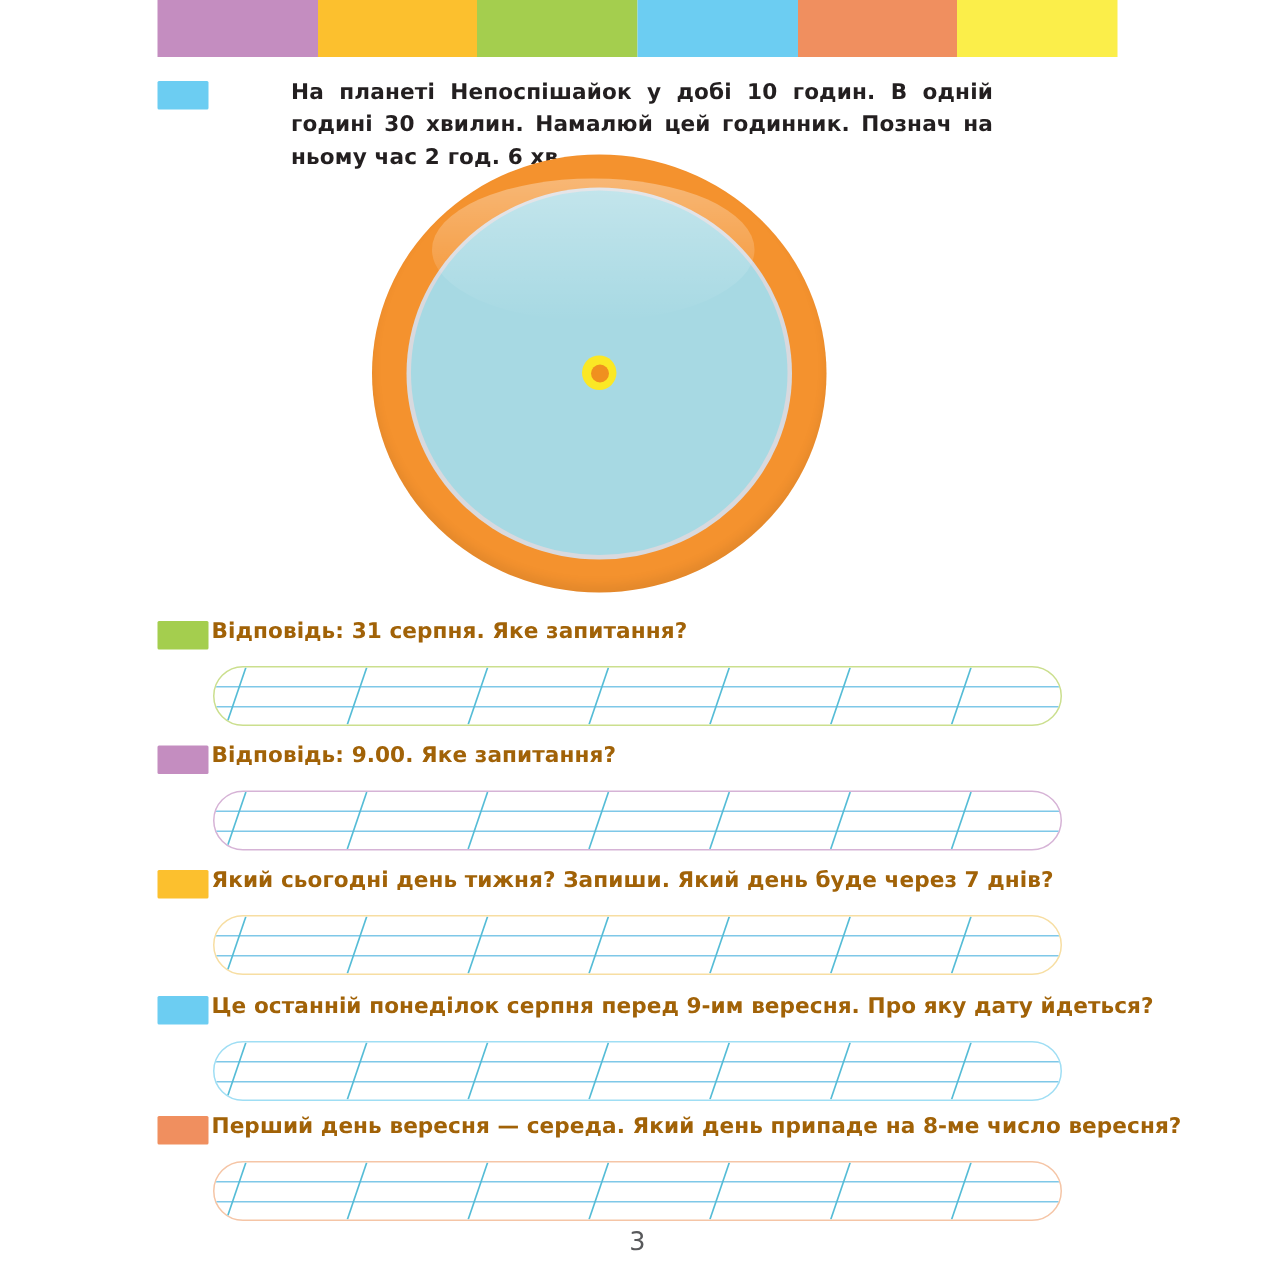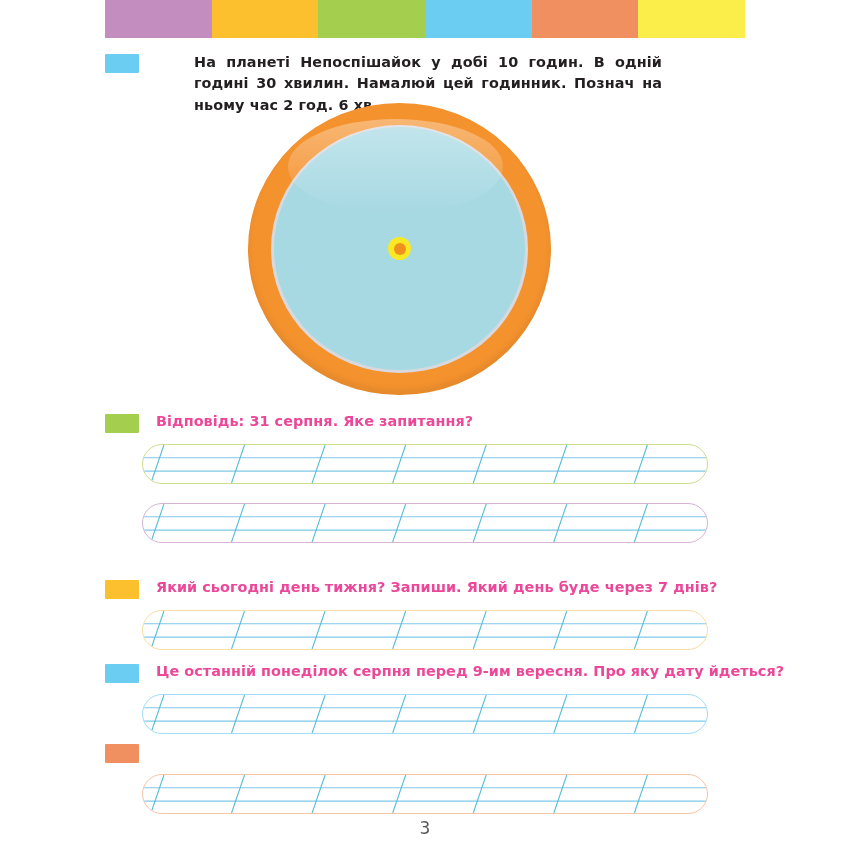--- a/index.html
+++ b/index.html
@@ -122,24 +122,24 @@
     position: absolute;
     left: 105px;
     width: 640px;
   }
   .q-head {
     display: flex;
     align-items: flex-start;
     height: 24px;
   }
   .q-label {
-    margin-left: 17px;
+    margin-left: 2px;
     font-size: 14.4px;
     font-weight: bold;
-    color: #ec4899;
+    color: #a16207;
     line-height: 1.3;
     white-space: nowrap;
     letter-spacing: 0.05px;
     text-align: center;
   }
   .writing-box {
     position: relative;
     margin-left: 37px;
     margin-top: 8px;
     width: 566px;
@@ -210,20 +210,24 @@
           <line x1="88.85714285714286" y1="40" x2="101.85714285714286" y2="0" stroke="#55bcd6" stroke-width="1.1"></line>
           <line x1="169.71428571428572" y1="40" x2="182.71428571428572" y2="0" stroke="#55bcd6" stroke-width="1.1"></line>
           <line x1="250.57142857142858" y1="40" x2="263.57142857142856" y2="0" stroke="#55bcd6" stroke-width="1.1"></line>
           <line x1="331.42857142857144" y1="40" x2="344.42857142857144" y2="0" stroke="#55bcd6" stroke-width="1.1"></line>
           <line x1="412.28571428571433" y1="40" x2="425.28571428571433" y2="0" stroke="#55bcd6" stroke-width="1.1"></line>
           <line x1="493.14285714285717" y1="40" x2="506.14285714285717" y2="0" stroke="#55bcd6" stroke-width="1.1"></line>
         </svg>
       </div>
     </div>
     <div class="q-row" style="top: 495px;">
+      <div class="q-head">
+        <div class="swatch" style="background: rgb(196, 141, 192);"></div>
+        <div class="q-label">Відповідь: 9.00. Яке запитання?</div>
+      </div>
       <div class="writing-box" style="border-color: rgb(214, 179, 214);">
         <svg viewBox="0 0 566 40" preserveAspectRatio="none">
           <line x1="0" x2="566" y1="13.5" y2="13.5" stroke="#7fc8e8" stroke-width="1.1"></line>
           <line x1="0" x2="566" y1="27.5" y2="27.5" stroke="#7fc8e8" stroke-width="1.1"></line>
           <line x1="8" y1="40" x2="21" y2="0" stroke="#55bcd6" stroke-width="1.1"></line>
           <line x1="88.85714285714286" y1="40" x2="101.85714285714286" y2="0" stroke="#55bcd6" stroke-width="1.1"></line>
           <line x1="169.71428571428572" y1="40" x2="182.71428571428572" y2="0" stroke="#55bcd6" stroke-width="1.1"></line>
           <line x1="250.57142857142858" y1="40" x2="263.57142857142856" y2="0" stroke="#55bcd6" stroke-width="1.1"></line>
           <line x1="331.42857142857144" y1="40" x2="344.42857142857144" y2="0" stroke="#55bcd6" stroke-width="1.1"></line>
           <line x1="412.28571428571433" y1="40" x2="425.28571428571433" y2="0" stroke="#55bcd6" stroke-width="1.1"></line>
@@ -265,20 +269,21 @@
           <line x1="250.57142857142858" y1="40" x2="263.57142857142856" y2="0" stroke="#55bcd6" stroke-width="1.1"></line>
           <line x1="331.42857142857144" y1="40" x2="344.42857142857144" y2="0" stroke="#55bcd6" stroke-width="1.1"></line>
           <line x1="412.28571428571433" y1="40" x2="425.28571428571433" y2="0" stroke="#55bcd6" stroke-width="1.1"></line>
           <line x1="493.14285714285717" y1="40" x2="506.14285714285717" y2="0" stroke="#55bcd6" stroke-width="1.1"></line>
         </svg>
       </div>
     </div>
     <div class="q-row" style="top: 742px;">
       <div class="q-head">
         <div class="swatch" style="background: rgb(240, 143, 95);"></div>
+        <div class="q-label">Перший день вересня — середа. Який день припаде на 8-ме число вересня?</div>
       </div>
       <div class="writing-box" style="border-color: rgb(245, 197, 166);">
         <svg viewBox="0 0 566 40" preserveAspectRatio="none">
           <line x1="0" x2="566" y1="13.5" y2="13.5" stroke="#7fc8e8" stroke-width="1.1"></line>
           <line x1="0" x2="566" y1="27.5" y2="27.5" stroke="#7fc8e8" stroke-width="1.1"></line>
           <line x1="8" y1="40" x2="21" y2="0" stroke="#55bcd6" stroke-width="1.1"></line>
           <line x1="88.85714285714286" y1="40" x2="101.85714285714286" y2="0" stroke="#55bcd6" stroke-width="1.1"></line>
           <line x1="169.71428571428572" y1="40" x2="182.71428571428572" y2="0" stroke="#55bcd6" stroke-width="1.1"></line>
           <line x1="250.57142857142858" y1="40" x2="263.57142857142856" y2="0" stroke="#55bcd6" stroke-width="1.1"></line>
           <line x1="331.42857142857144" y1="40" x2="344.42857142857144" y2="0" stroke="#55bcd6" stroke-width="1.1"></line>

